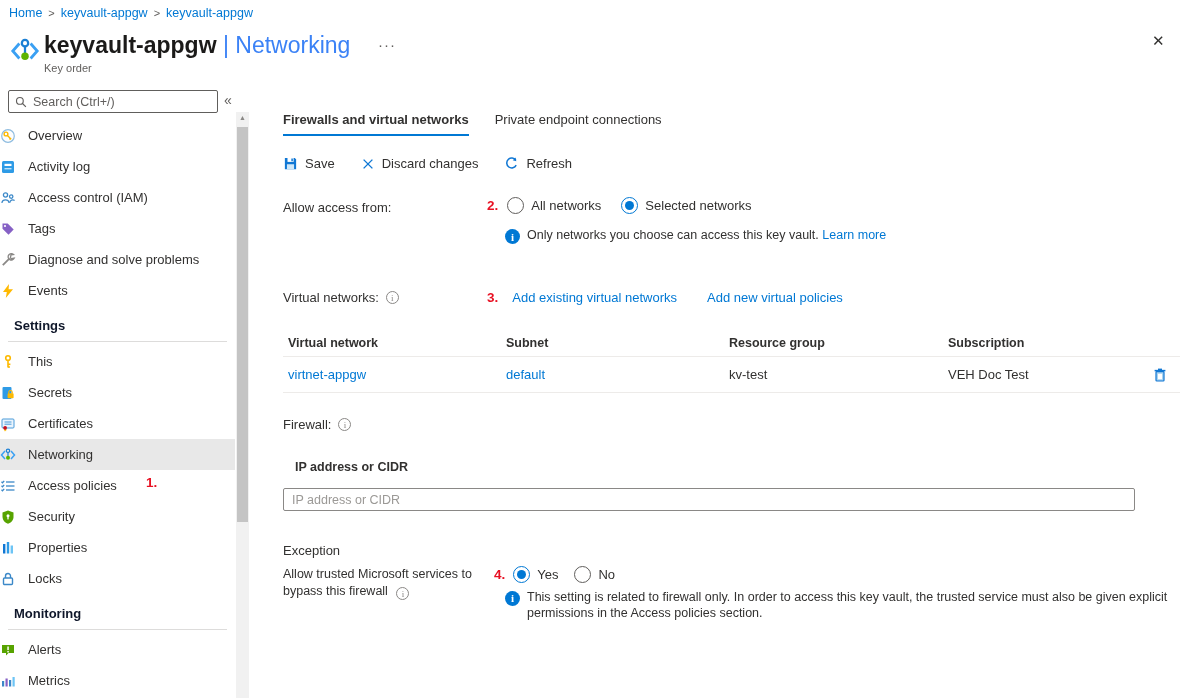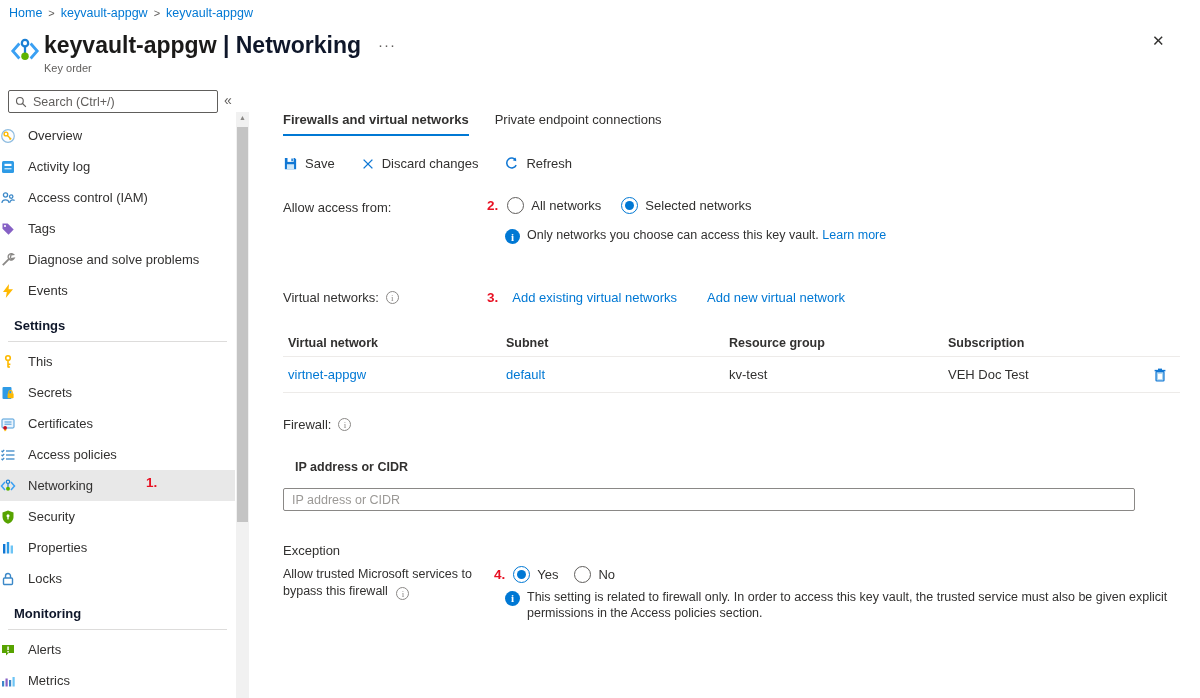--- a/index.html
+++ b/index.html
@@ -8,21 +8,21 @@
   #app { position:relative; width:1200px; height:698px; background:#fff; overflow:hidden; }
 
   
   .breadcrumb { position:absolute; top:6px; left:9px; font-size:12.5px; }
   .breadcrumb a { color:#0078d4; text-decoration:none; cursor:pointer; }
   .breadcrumb .sep { color:#605e5c; margin:0 6px; font-size:11px; }
 
   .title-icon { position:absolute; top:36px; left:10px; }
   .page-title { position:absolute; top:31px; left:44px; font-size:23px; line-height:28px; }
   .page-title .primary { font-weight:700; color:#1b1a19; }
-  .page-title .secondary { font-weight:700; color:#0f172a; }
+  .page-title .secondary { font-weight:400; color:#3b82f6; }
   .more-btn { position:absolute; top:36px; left:378px; color:#605e5c; font-size:15px; letter-spacing:1px; cursor:pointer; }
   .subtitle { position:absolute; top:62px; left:44px; font-size:11px; color:#605e5c; }
   .close-btn { position:absolute; top:32px; left:1152px; font-size:15px; color:#323130; cursor:pointer; }
 
   
   .search-wrap { position:absolute; top:90px; left:8px; width:210px; height:23px; border:1px solid #605e5c; border-radius:2px; display:flex; align-items:center; padding:0 6px; background:#fff; }
   .search-wrap input { border:none; outline:none; width:100%; font-size:12.5px; margin-left:6px; font-family:"Liberation Sans", sans-serif; color:#323130; }
   .search-wrap input::placeholder { color:#605e5c; }
   .collapse-btn { position:absolute; top:92px; left:224px; color:#605e5c; font-size:14px; cursor:pointer; }
 
@@ -204,44 +204,44 @@
             <svg width="16" height="16" viewBox="0 0 16 16">
               <rect x="2" y="3" width="12" height="9" rx="1" fill="#eaf4fd" stroke="#4a9bd9" stroke-width="1"></rect>
               <line x1="4.5" y1="6" x2="11.5" y2="6" stroke="#4a9bd9"></line>
               <line x1="4.5" y1="8.2" x2="11.5" y2="8.2" stroke="#4a9bd9"></line>
               <polygon points="4,13 4.7,15.6 5.3,14.6 6,15.6 6.4,13" fill="#fdb900"></polygon>
               <circle cx="5.1" cy="11.8" r="1.9" fill="#c50f1f"></circle>
             </svg>
           </span>
         <span class="nav-label">Certificates</span>
       </div>
+      <div class="nav-item selected">
+        <span class="nav-icon">
+            <svg width="16" height="16" viewBox="0 0 16 16">
+              <polyline points="5,4 1.5,8 5,12" fill="none" stroke="#3aa0f3" stroke-width="1.5"></polyline>
+              <polyline points="11,4 14.5,8 11,12" fill="none" stroke="#3aa0f3" stroke-width="1.5"></polyline>
+              <circle cx="8" cy="3.8" r="1.7" fill="none" stroke="#1b7fd4" stroke-width="1.2"></circle>
+              <line x1="8" y1="5.5" x2="8" y2="10" stroke="#1b7fd4" stroke-width="1.2"></line>
+              <circle cx="8" cy="10.8" r="2" fill="#5db300"></circle>
+            </svg>
+          </span>
+        <span class="nav-label">Networking</span>
+      </div>
       <div class="nav-item">
         <span class="nav-icon">
             <svg width="16" height="16" viewBox="0 0 16 16" fill="none" stroke="#3b88c8" stroke-width="1.3">
               <polyline points="1.5,3.8 2.5,4.8 4.2,2.8"></polyline>
               <line x1="6" y1="4" x2="14.5" y2="4"></line>
               <polyline points="1.5,7.8 2.5,8.8 4.2,6.8"></polyline>
               <line x1="6" y1="8" x2="14.5" y2="8"></line>
               <polyline points="1.5,11.8 2.5,12.8 4.2,10.8"></polyline>
               <line x1="6" y1="12" x2="14.5" y2="12"></line>
             </svg>
           </span>
         <span class="nav-label">Access policies</span>
-      </div>
-      <div class="nav-item selected">
-        <span class="nav-icon">
-            <svg width="16" height="16" viewBox="0 0 16 16">
-              <polyline points="5,4 1.5,8 5,12" fill="none" stroke="#3aa0f3" stroke-width="1.5"></polyline>
-              <polyline points="11,4 14.5,8 11,12" fill="none" stroke="#3aa0f3" stroke-width="1.5"></polyline>
-              <circle cx="8" cy="3.8" r="1.7" fill="none" stroke="#1b7fd4" stroke-width="1.2"></circle>
-              <line x1="8" y1="5.5" x2="8" y2="10" stroke="#1b7fd4" stroke-width="1.2"></line>
-              <circle cx="8" cy="10.8" r="2" fill="#5db300"></circle>
-            </svg>
-          </span>
-        <span class="nav-label">Networking</span>
       </div>
       <div class="nav-item">
         <span class="nav-icon">
             <svg width="16" height="16" viewBox="0 0 16 16">
               <path d="M8 1.5 L13.5 3.4 V8 c0 3.4 -2.4 5.7 -5.5 6.8 C4.9 13.7 2.5 11.4 2.5 8 V3.4 Z" fill="#57a300"></path>
               <circle cx="8" cy="6.8" r="1.5" fill="#fff"></circle>
               <rect x="7.35" y="7.4" width="1.3" height="3" fill="#fff"></rect>
             </svg>
           </span>
         <span class="nav-label">Security</span>
@@ -351,21 +351,21 @@
       <span><span>Only networks you choose can access this key vault.</span> <a class="link">Learn more</a></span>
     </div>
 
     <div class="field-label" style="top:290px; display:flex; align-items:center; gap:7px;">
       <span>Virtual networks:</span>
       <span class="info-o">i</span>
     </div>
     <div class="vnet-links">
       <span class="anno" style="position:static;">3.</span>
       <a class="link" style="margin-left:14px;">Add existing virtual networks</a>
-      <a class="link" style="margin-left:30px;">Add new virtual network</a>
+      <a class="link" style="margin-left:30px;">Add new virtual policies</a>
     </div>
 
     <div class="vnet-table">
       <div class="t-row t-head">
         <span>Virtual network</span>
         <span>Subnet</span>
         <span>Resource group</span>
         <span>Subscription</span>
         <span></span>
       </div>

